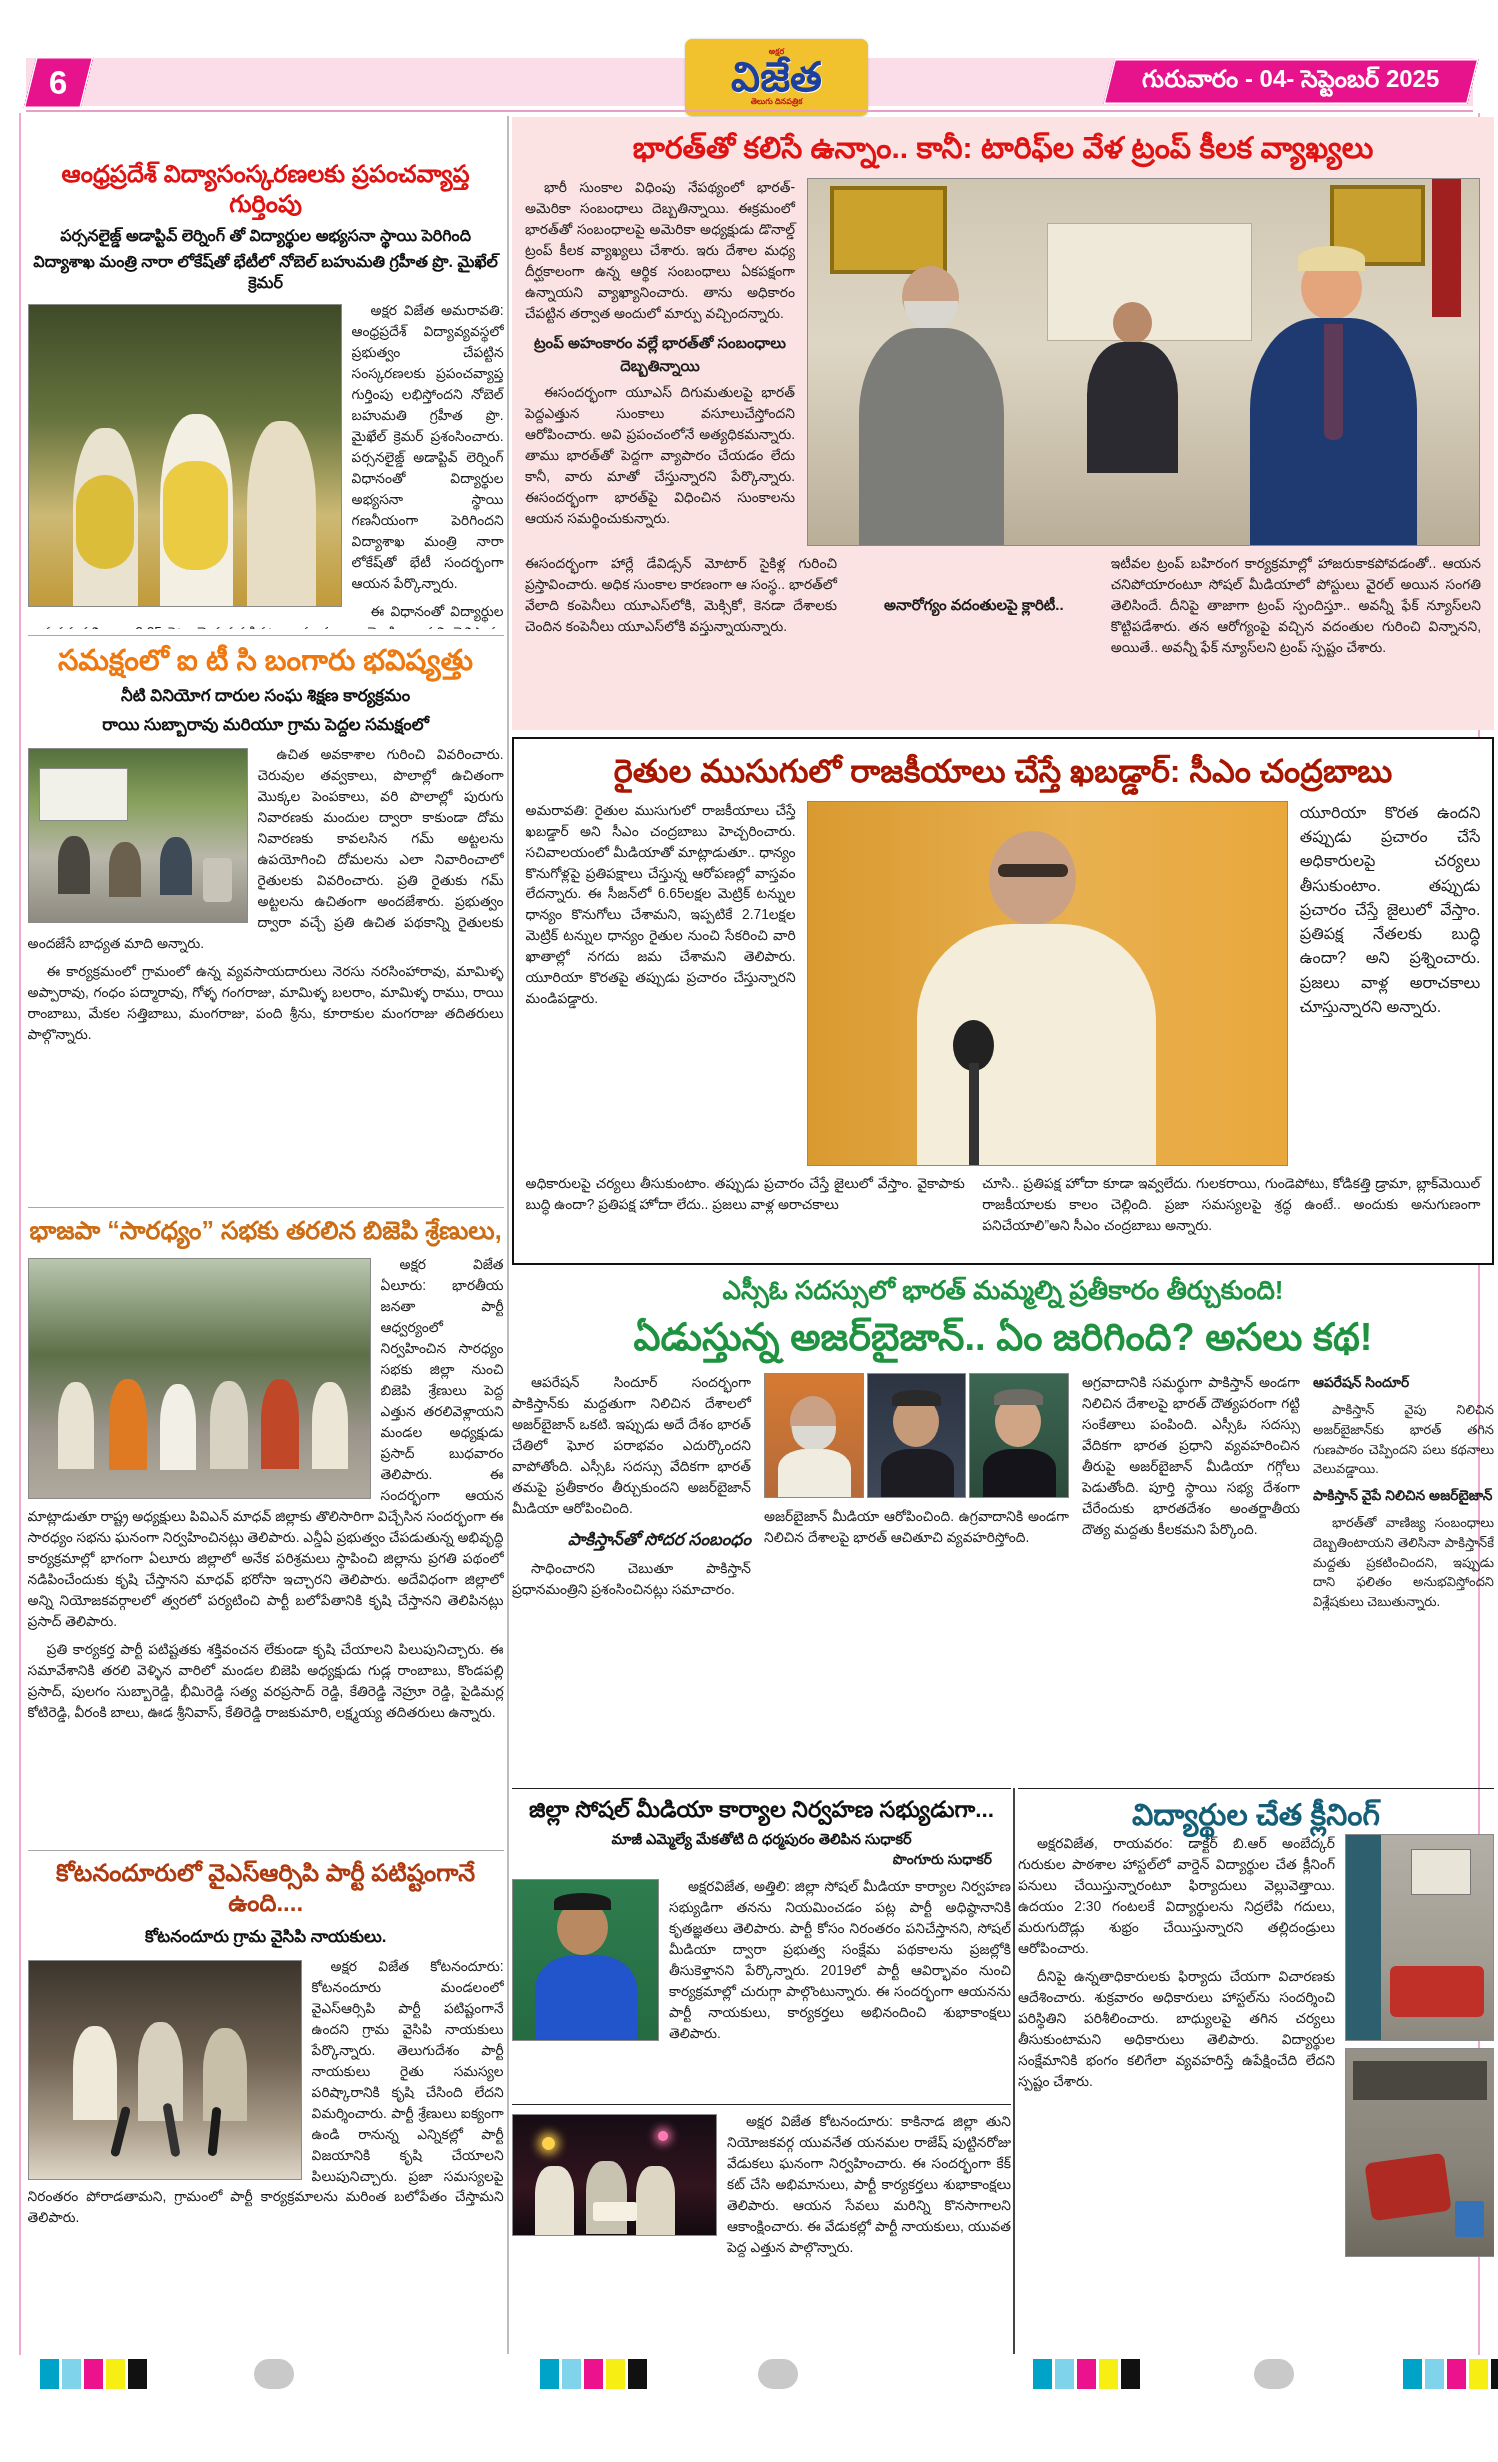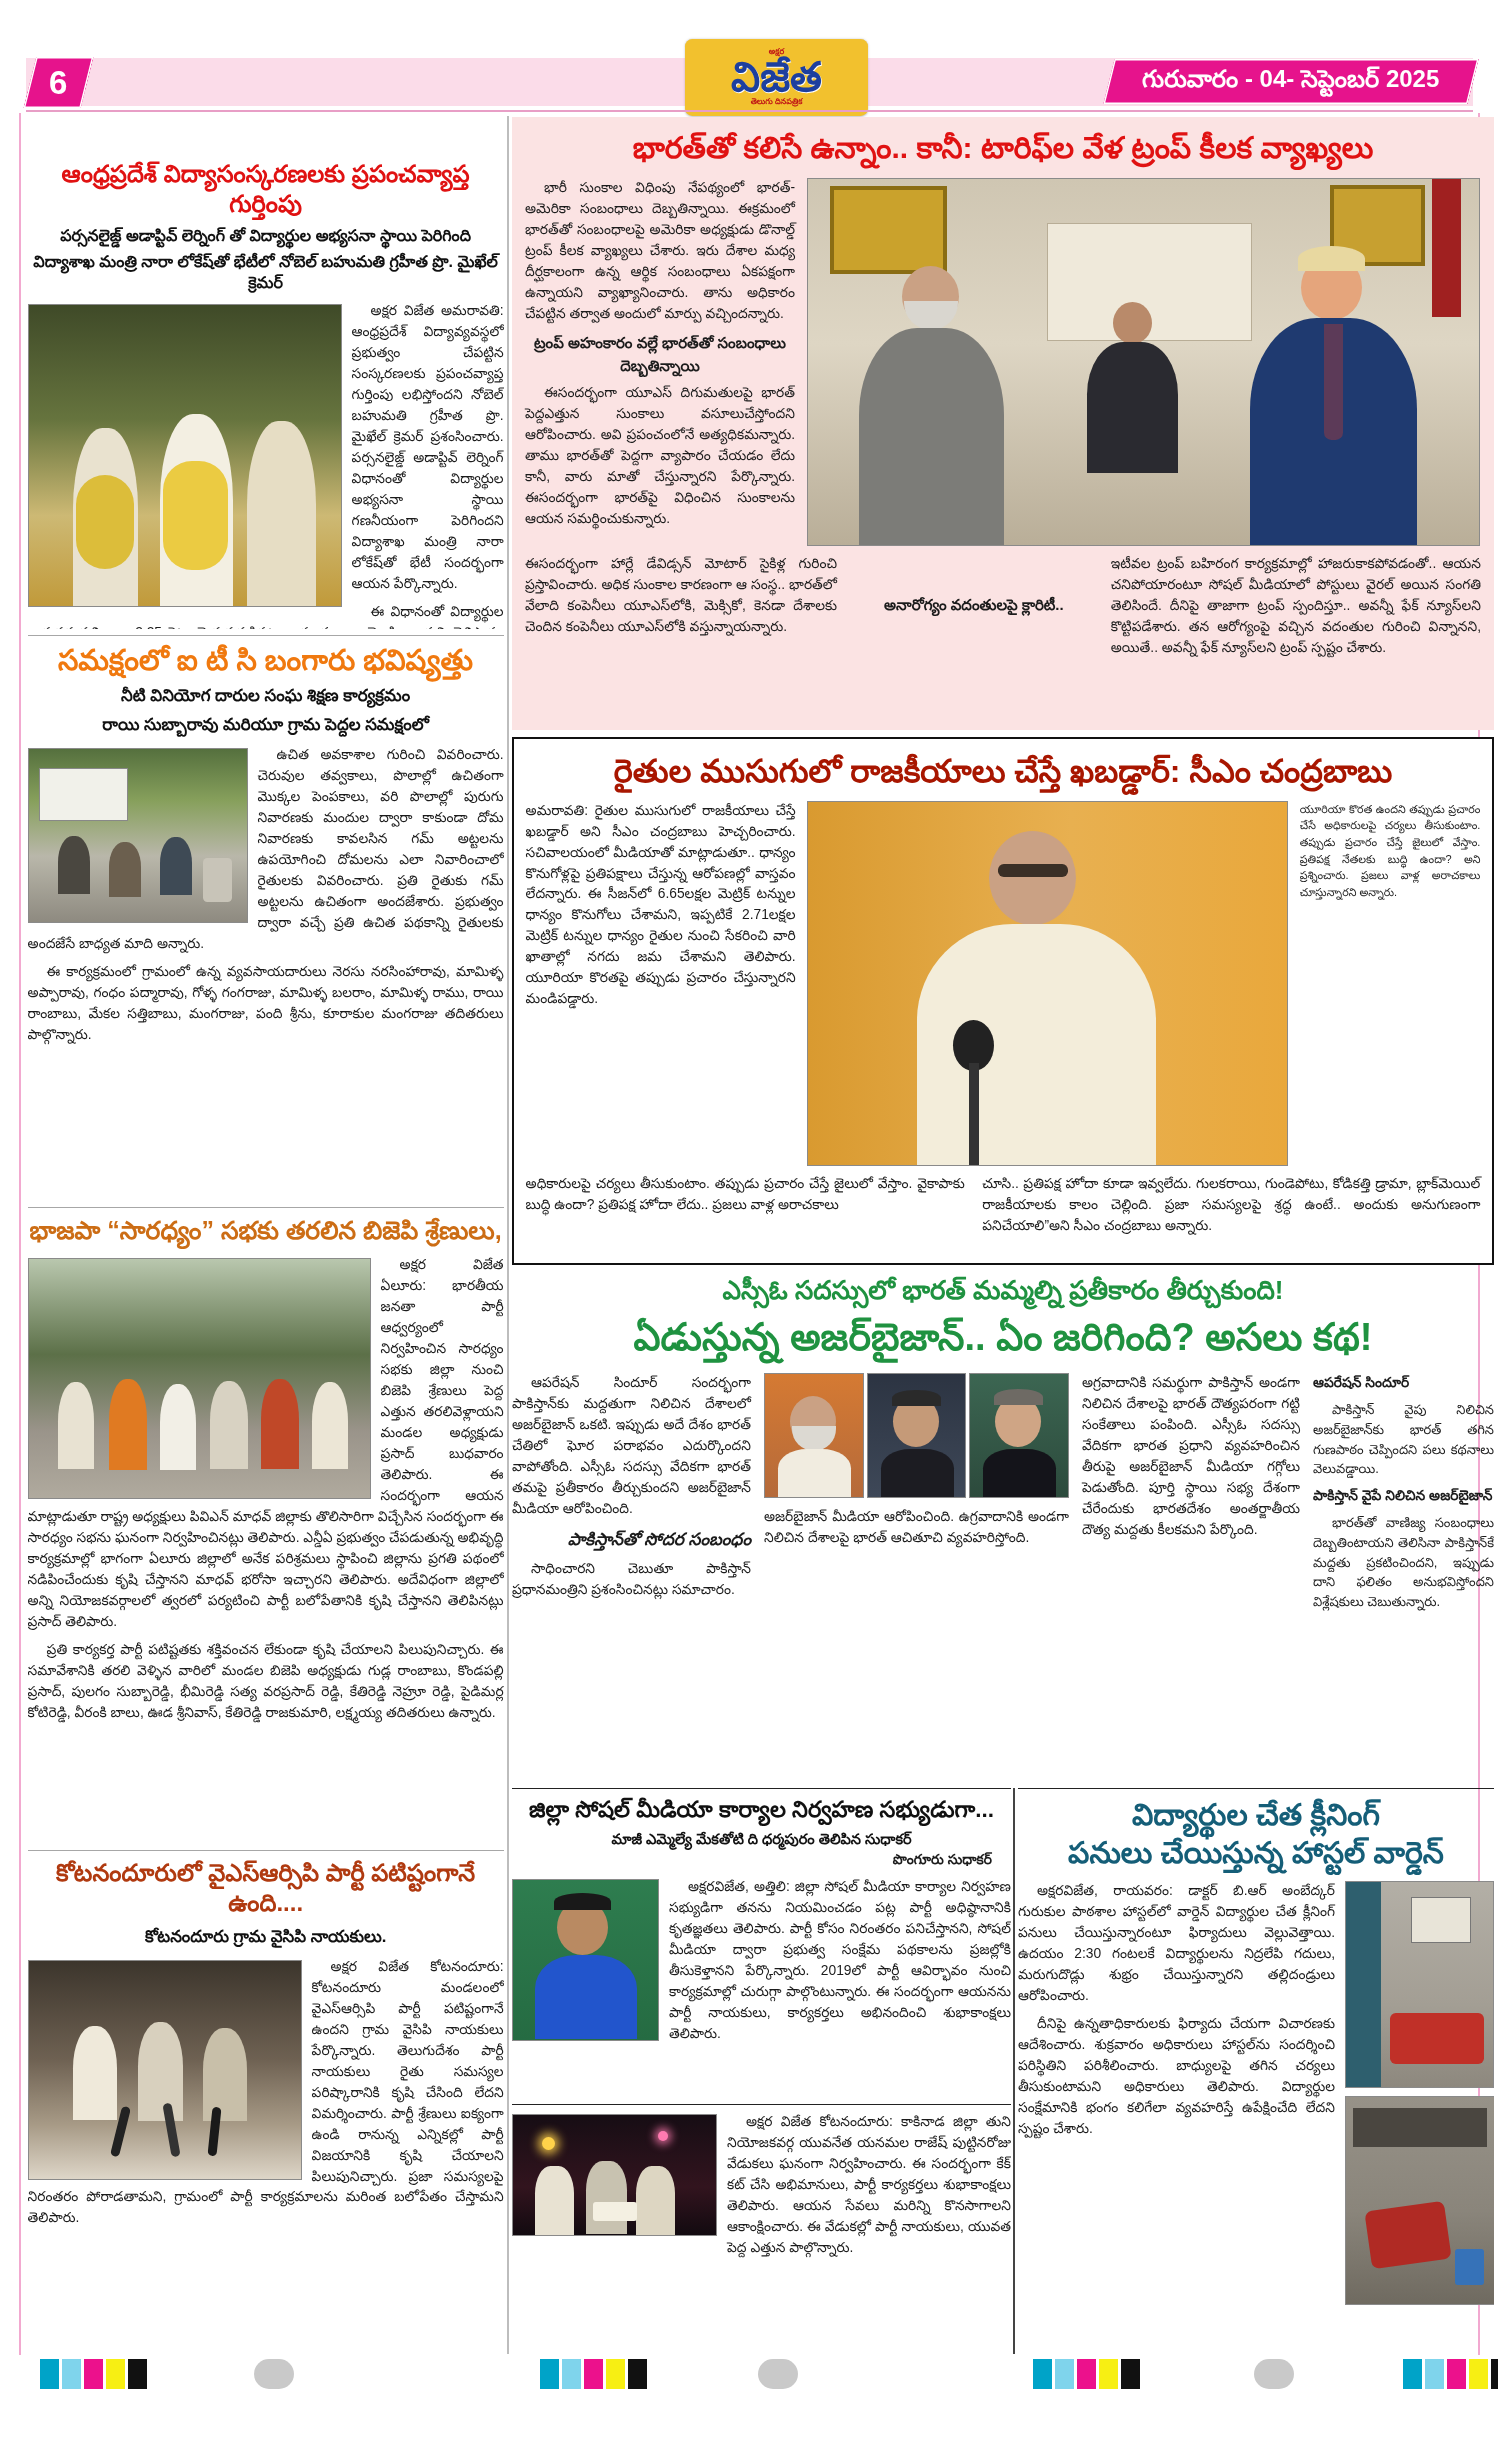--- a/index.html
+++ b/index.html
@@ -149,21 +149,21 @@
   <div class="hl" style="color:#a81600;font-size:32px;margin:5.8px 0 10px 0;">రైతుల ముసుగులో రాజకీయాలు చేస్తే ఖబడ్డార్: సీఎం చంద్రబాబు</div>
   <div style="display:flex;gap:11.6px;">
     <div class="body" style="width:270px;flex:none;">అమరావతి: రైతుల ముసుగులో రాజకీయాలు చేస్తే ఖబడ్డార్ అని సీఎం చంద్రబాబు హెచ్చరించారు. సచివాలయంలో మీడియాతో మాట్లాడుతూ.. ధాన్యం కొనుగోళ్లపై ప్రతిపక్షాలు చేస్తున్న ఆరోపణల్లో వాస్తవం లేదన్నారు. ఈ సీజన్‌లో 6.65లక్షల మెట్రిక్ టన్నుల ధాన్యం కొనుగోలు చేశామని, ఇప్పటికే 2.71లక్షల మెట్రిక్ టన్నుల ధాన్యం రైతుల నుంచి సేకరించి వారి ఖాతాల్లో నగదు జమ చేశామని తెలిపారు. యూరియా కొరతపై తప్పుడు ప్రచారం చేస్తున్నారని మండిపడ్డారు.</div>
     <div class="photo" style="width:479px;height:363px;flex:none;background:linear-gradient(90deg,#d99a30 0%,#e8b050 55%,#e9a83c 100%);">
       <div class="head" style="left:181px;top:29px;width:87px;height:94px;background:#caa184;"></div>
       <div class="sil" style="left:190px;top:62px;width:70px;height:13px;background:#3a2f26;border-radius:5.8px;"></div>
       <div class="torso" style="left:109px;top:122px;width:239px;height:241px;background:#f3edda;"></div>
       <div class="head" style="left:145px;top:218px;width:41px;height:51px;background:#222;"></div>
       <div class="sil" style="left:161px;top:261px;width:10px;height:102px;background:#333;"></div>
     </div>
-    <div class="body" style="flex:1;font-size:11px;">యూరియా కొరత ఉందని తప్పుడు ప్రచారం చేసే అధికారులపై చర్యలు తీసుకుంటాం. తప్పుడు ప్రచారం చేస్తే జైలులో వేస్తాం. ప్రతిపక్ష నేతలకు బుద్ధి ఉందా? అని ప్రశ్నించారు. ప్రజలు వాళ్ల అరాచకాలు చూస్తున్నారని అన్నారు.</div>
+    <div class="body" style="flex:1;font-size:16px;">యూరియా కొరత ఉందని తప్పుడు ప్రచారం చేసే అధికారులపై చర్యలు తీసుకుంటాం. తప్పుడు ప్రచారం చేస్తే జైలులో వేస్తాం. ప్రతిపక్ష నేతలకు బుద్ధి ఉందా? అని ప్రశ్నించారు. ప్రజలు వాళ్ల అరాచకాలు చూస్తున్నారని అన్నారు.</div>
   </div>
   <div style="display:flex;gap:17.4px;margin-top:8.7px;">
     <div class="body" style="width:46%;">అధికారులపై చర్యలు తీసుకుంటాం. తప్పుడు ప్రచారం చేస్తే జైలులో వేస్తాం. వైకాపాకు బుద్ధి ఉందా? ప్రతిపక్ష హోదా లేదు.. ప్రజలు వాళ్ల అరాచకాలు</div>
     <div class="body" style="flex:1;">చూసి.. ప్రతిపక్ష హోదా కూడా ఇవ్వలేదు. గులకరాయి, గుండెపోటు, కోడికత్తి డ్రామా, బ్లాక్‌మెయిల్ రాజకీయాలకు కాలం చెల్లింది. ప్రజా సమస్యలపై శ్రద్ధ ఉంటే.. అందుకు అనుగుణంగా పనిచేయాలి”అని సీఎం చంద్రబాబు అన్నారు.</div>
   </div>
 </div>
 
 <div class="abs article" style="left:512px;top:1270px;width:982px;height:513px;">
   <div class="hl" style="color:#1f9240;font-size:26px;margin-top:4.4px;">ఎస్సీఓ సదస్సులో భారత్ మమ్మల్ని ప్రతీకారం తీర్చుకుంది!</div>
   <div class="hl" style="color:#1f9240;font-size:38px;margin-top:7.3px;">ఏడుస్తున్న అజర్‌బైజాన్.. ఏం జరిగింది? అసలు కథ!</div>
@@ -227,21 +227,20 @@
       <div class="torso" style="left:123px;top:51px;width:39px;height:69px;background:#ddd6c2;"></div>
       <div class="sil" style="left:80px;top:87px;width:44px;height:19px;background:#f4f0e2;border-radius:2.9px;"></div>
     </div>
     <p>అక్షర విజేత కోటనందూరు: కాకినాడ జిల్లా తుని నియోజకవర్గ యువనేత యనమల రాజేష్ పుట్టినరోజు వేడుకలు ఘనంగా నిర్వహించారు. ఈ సందర్భంగా కేక్ కట్ చేసి అభిమానులు, పార్టీ కార్యకర్తలు శుభాకాంక్షలు తెలిపారు. ఆయన సేవలు మరిన్ని కొనసాగాలని ఆకాంక్షించారు. ఈ వేడుకల్లో పార్టీ నాయకులు, యువత పెద్ద ఎత్తున పాల్గొన్నారు.</p>
   </div>
 </div>
 
 <div class="abs" style="left:1013px;top:1788px;width:1.5px;height:566px;background:#444;"></div>
 <div class="abs article" style="left:1018px;top:1788px;width:476px;height:566px;border-top:1.5px solid #222;padding-top:7.3px;box-sizing:border-box;">
   <div class="hl" style="color:#155e78;font-size:30px;">విద్యార్థుల చేత క్లీనింగ్</div>
-  <div class="hl" style="color:#155e78;font-size:30px;margin-bottom:10px;">పనులు చేయిస్తున్న హాస్టల్ వార్డెన్</div>
   <div style="display:flex;gap:10px;">
     <div class="body" style="flex:1;">
       <p>అక్షరవిజేత, రాయవరం: డాక్టర్ బి.ఆర్ అంబేద్కర్ గురుకుల పాఠశాల హాస్టల్‌లో వార్డెన్ విద్యార్థుల చేత క్లీనింగ్ పనులు చేయిస్తున్నారంటూ ఫిర్యాదులు వెల్లువెత్తాయి. ఉదయం 2:30 గంటలకే విద్యార్థులను నిద్రలేపి గదులు, మరుగుదొడ్లు శుభ్రం చేయిస్తున్నారని తల్లిదండ్రులు ఆరోపించారు.</p>
       <p>దీనిపై ఉన్నతాధికారులకు ఫిర్యాదు చేయగా విచారణకు ఆదేశించారు. శుక్రవారం అధికారులు హాస్టల్‌ను సందర్శించి పరిస్థితిని పరిశీలించారు. బాధ్యులపై తగిన చర్యలు తీసుకుంటామని అధికారులు తెలిపారు. విద్యార్థుల సంక్షేమానికి భంగం కలిగేలా వ్యవహరిస్తే ఉపేక్షించేది లేదని స్పష్టం చేశారు.</p>
     </div>
     <div style="width:149px;flex:none;display:flex;flex-direction:column;gap:7.3px;">
       <div class="photo" style="width:149px;height:207px;background:linear-gradient(180deg,#b3afa6 0%,#a39e94 60%,#8d887e 100%);box-sizing:border-box;">
         <div class="sil" style="left:0;top:0;width:35px;height:207px;background:#2e5f6e;"></div>
         <div class="sil" style="left:44px;top:131px;width:94px;height:51px;background:#c03028;border-radius:5.8px;"></div>
         <div class="sil" style="left:65px;top:14.5px;width:58px;height:44px;background:#e8e4d8;border:1.5px solid #777;"></div>

